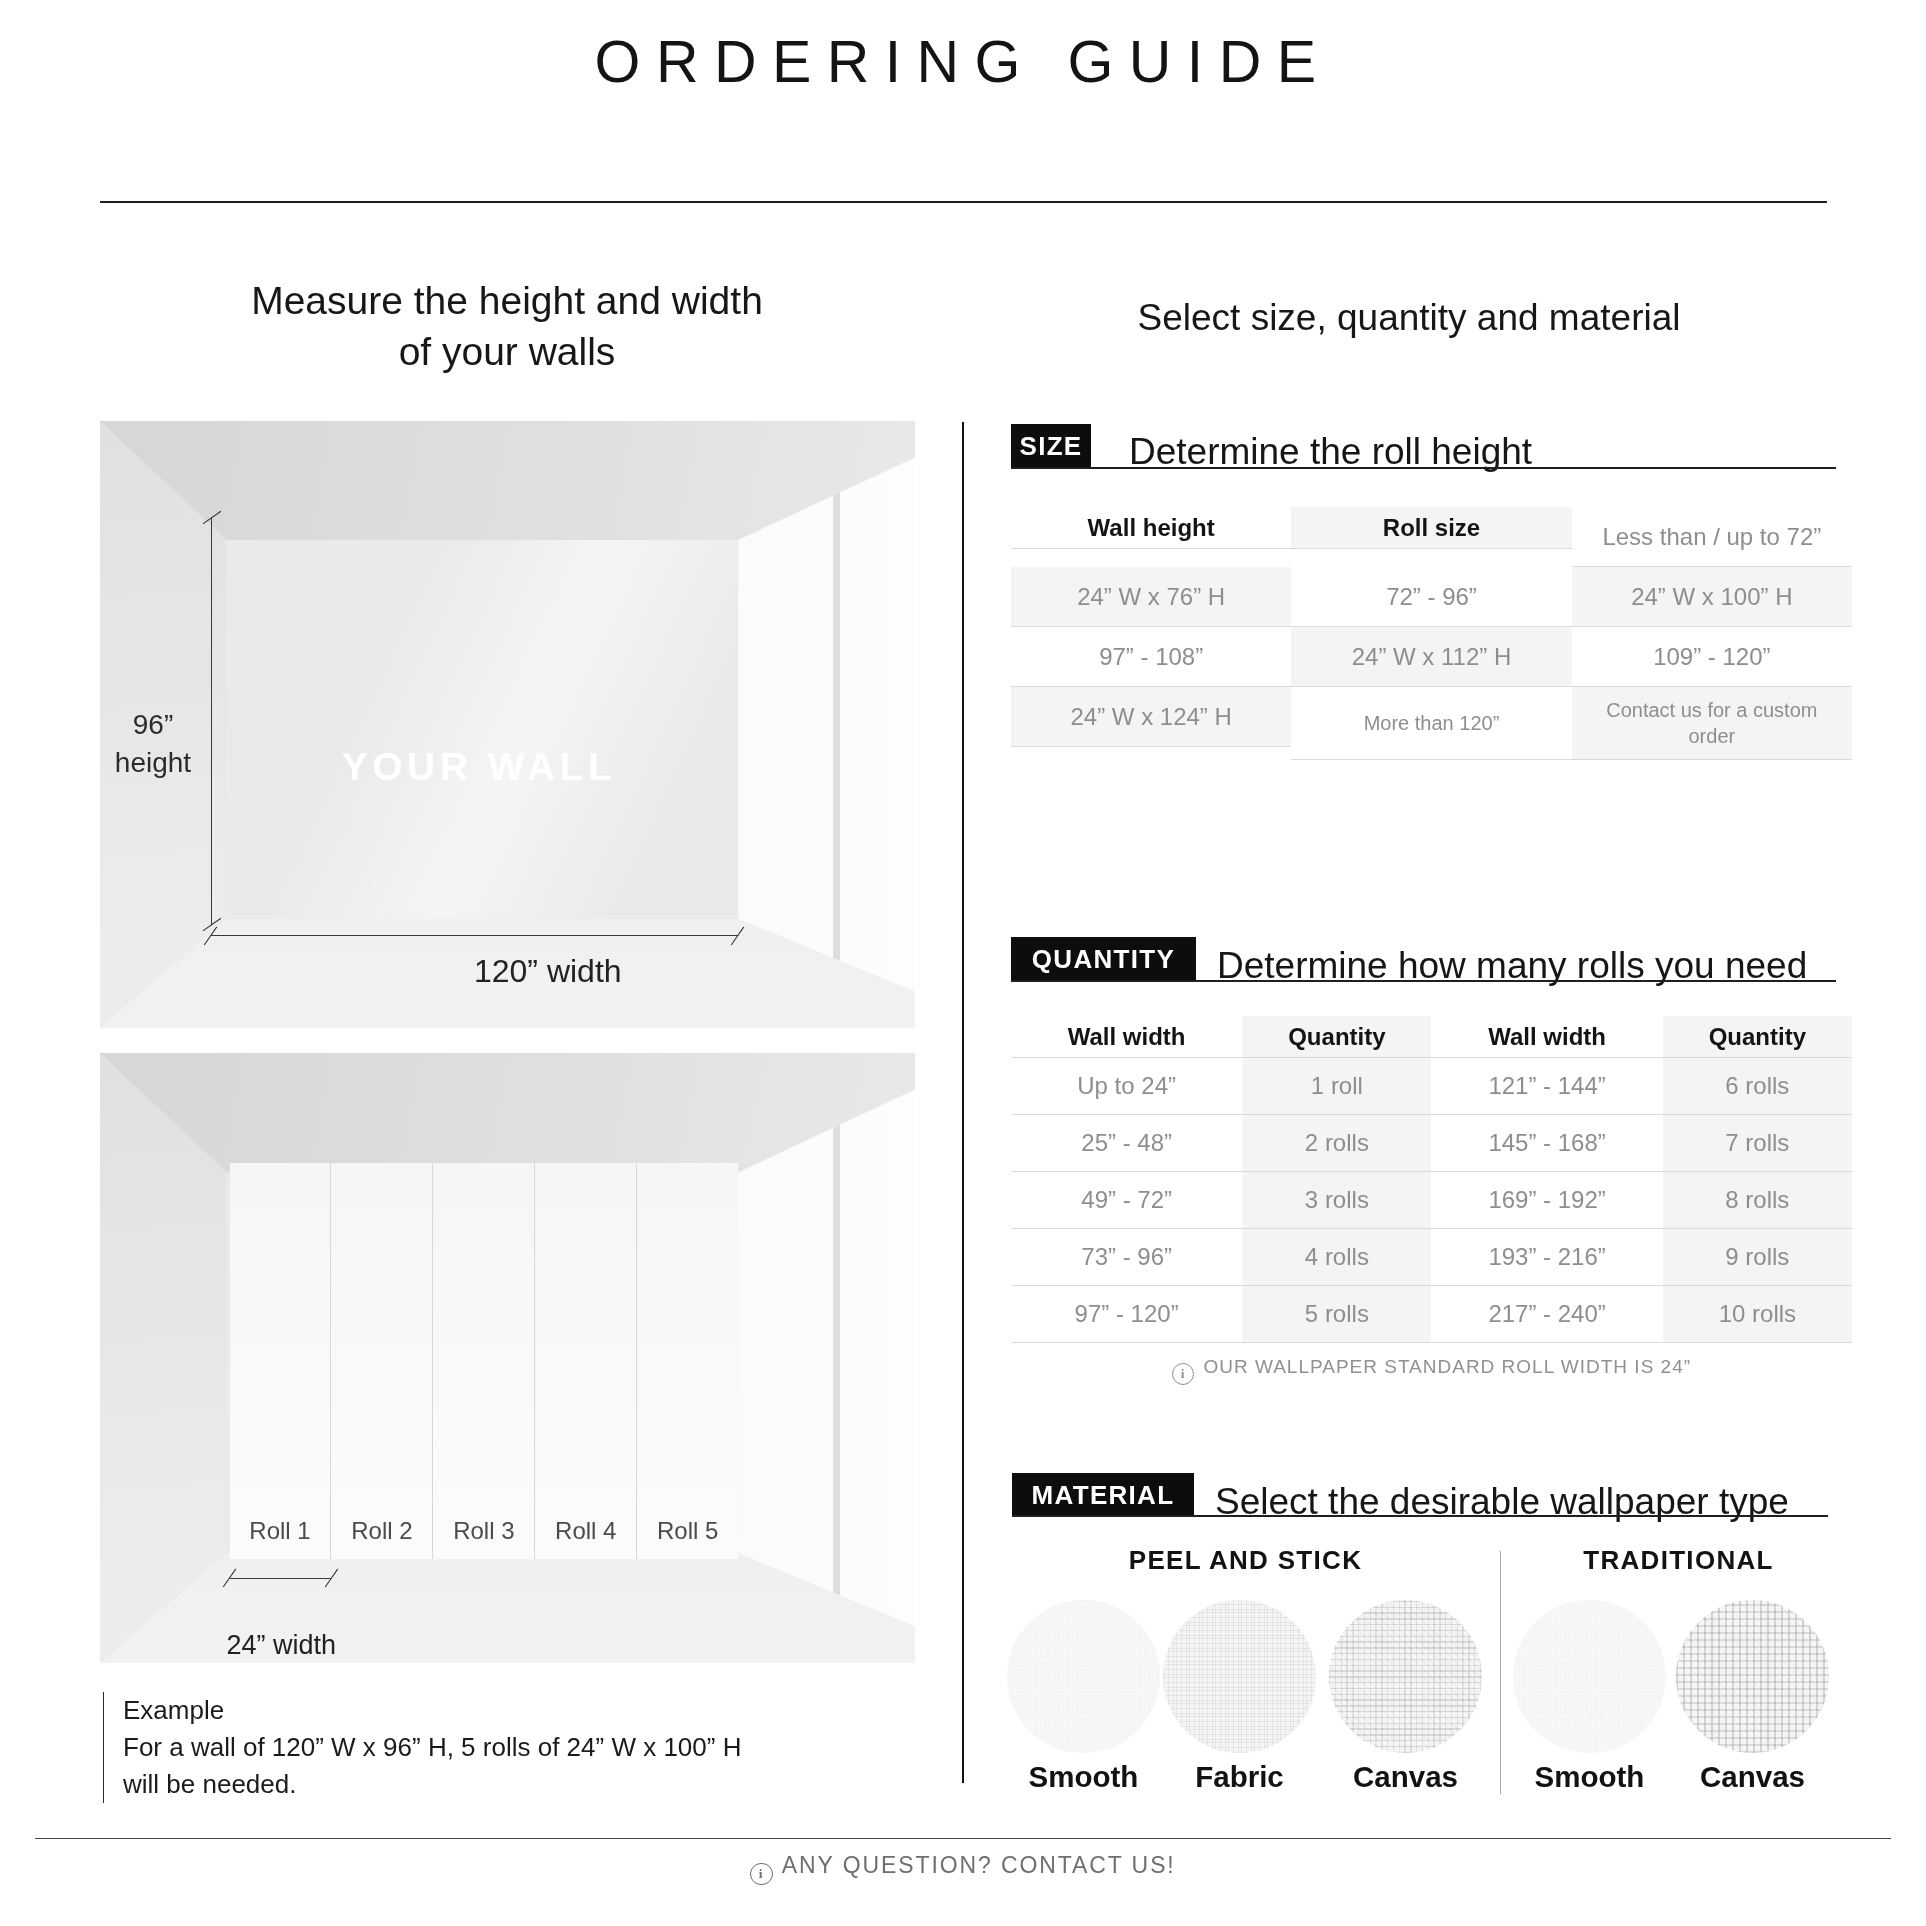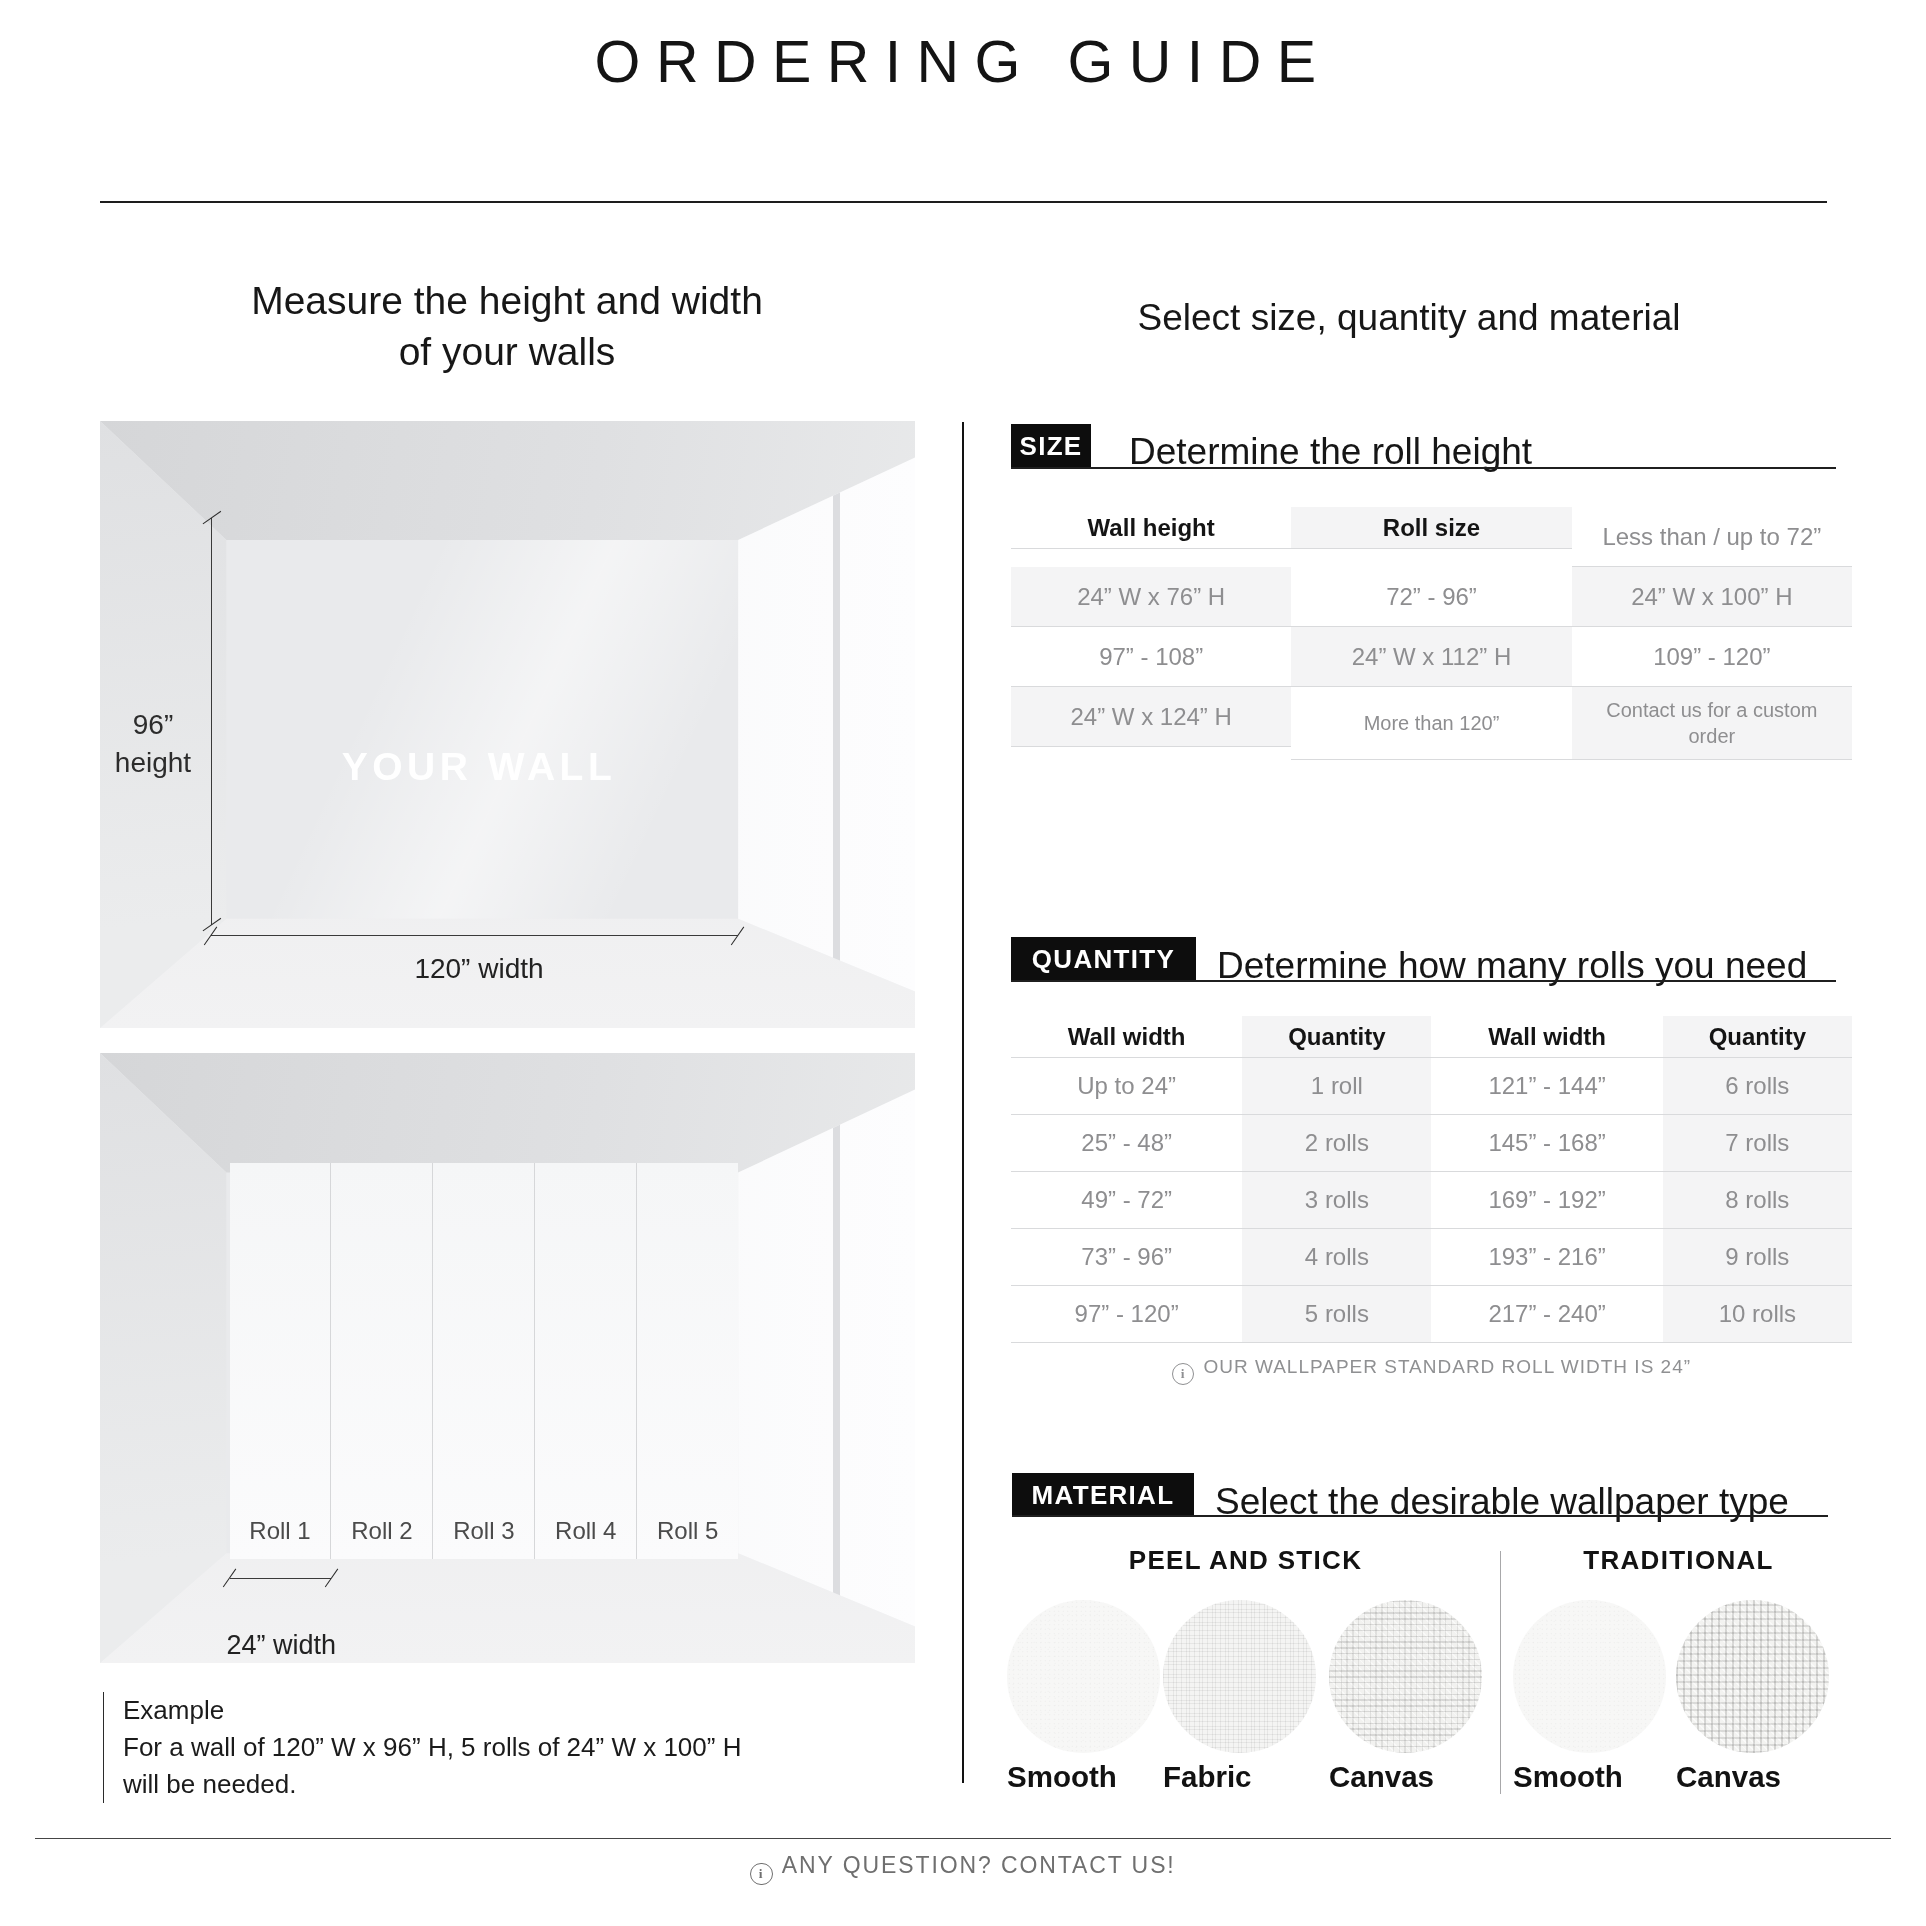--- a/index.html
+++ b/index.html
@@ -42,22 +42,22 @@
   .vline::before{top:-0.6px;} .vline::after{bottom:-0.6px;}
   .hline{position:absolute;height:1.3px;background:#3a3a3a;}
   .hline::before,.hline::after{content:"";position:absolute;top:-10.3px;width:1.3px;height:22px;
              background:#2c2c2c;transform:rotate(35deg);}
   .hline::before{left:-0.6px;} .hline::after{right:-0.6px;}
   .hline.r1w{left:13.6%;top:84.7%;width:64.7%;}
   .hline.r2w{left:15.9%;top:86%;width:12.5%;}
 
   .height-label{position:absolute;left:0;top:47%;width:13%;text-align:center;
                 font-size:28px;line-height:1.35;color:#2c2c2c;}
-  .width-label1{position:absolute;left:29%;top:87.6%;width:35%;text-align:center;
-                font-size:28px;color:#222;}
+  .width-label1{position:absolute;left:29%;top:87.6%;width:35%;text-align:right;
+                font-size:32px;color:#222;}
   .width-label2{position:absolute;left:13.5%;top:89%;width:17.5%;text-align:center;
                 font-size:27px;color:#222;margin-top:34px;}
 
   .strips{position:absolute;left:15.9%;top:18%;width:62.4%;height:65%;display:flex;}
   .strip{flex:1;position:relative;background:linear-gradient(180deg,#f5f6f7,#fbfbfc);
          border-right:0.6px solid #d6d7d9;}
   .strip:last-child{border-right:none;}
   .roll-label{position:absolute;bottom:3.5%;width:100%;text-align:center;
               font-size:24px;color:#4b4b4b;white-space:nowrap;}
 
@@ -100,21 +100,21 @@
          border:1.3px solid currentColor;border-radius:50%;font-size:13.5px;margin-right:9px;
          vertical-align:-5.1px;font-family:"Liberation Serif",serif;font-weight:700;}
 
   .group-title{position:absolute;top:1545px;width:385px;text-align:center;
                font-size:26px;font-weight:600;letter-spacing:1.3px;color:#131313;}
   .group-title.g1{left:1053px;}
   .group-title.g2{left:1486px;}
   .group-divider{position:absolute;left:1500px;top:1551px;width:1.3px;height:243px;background:#a8a8aa;}
 
   .swatch{position:absolute;top:1600px;width:153px;height:153px;border-radius:50%;}
-  .swatch-label{position:absolute;top:1760px;width:153px;text-align:left;
+  .swatch-label{position:absolute;top:1760px;width:153px;text-align:center;
                 font-size:29.5px;font-weight:600;color:#121212;}
   .sw1{left:1007px;} .sw2{left:1163px;} .sw3{left:1329px;} .sw4{left:1513px;} .sw5{left:1676px;}
 
   .texture-smooth{background-color:#f7f7f6;
     background-image:radial-gradient(rgba(0,0,0,0.05) 0.6px,transparent 0.8px),
                      radial-gradient(rgba(0,0,0,0.035) 0.6px,transparent 0.8px);
     background-size:4.5px 4.5px,7px 7px;background-position:0 0,2.6px 3.9px;}
   .texture-fabric{background-color:#f4f4f3;
     background-image:repeating-linear-gradient(0deg,rgba(0,0,0,0.06) 0 0.6px,transparent 0.6px 2.6px),
                      repeating-linear-gradient(90deg,rgba(0,0,0,0.06) 0 0.6px,transparent 0.6px 2.6px);}

